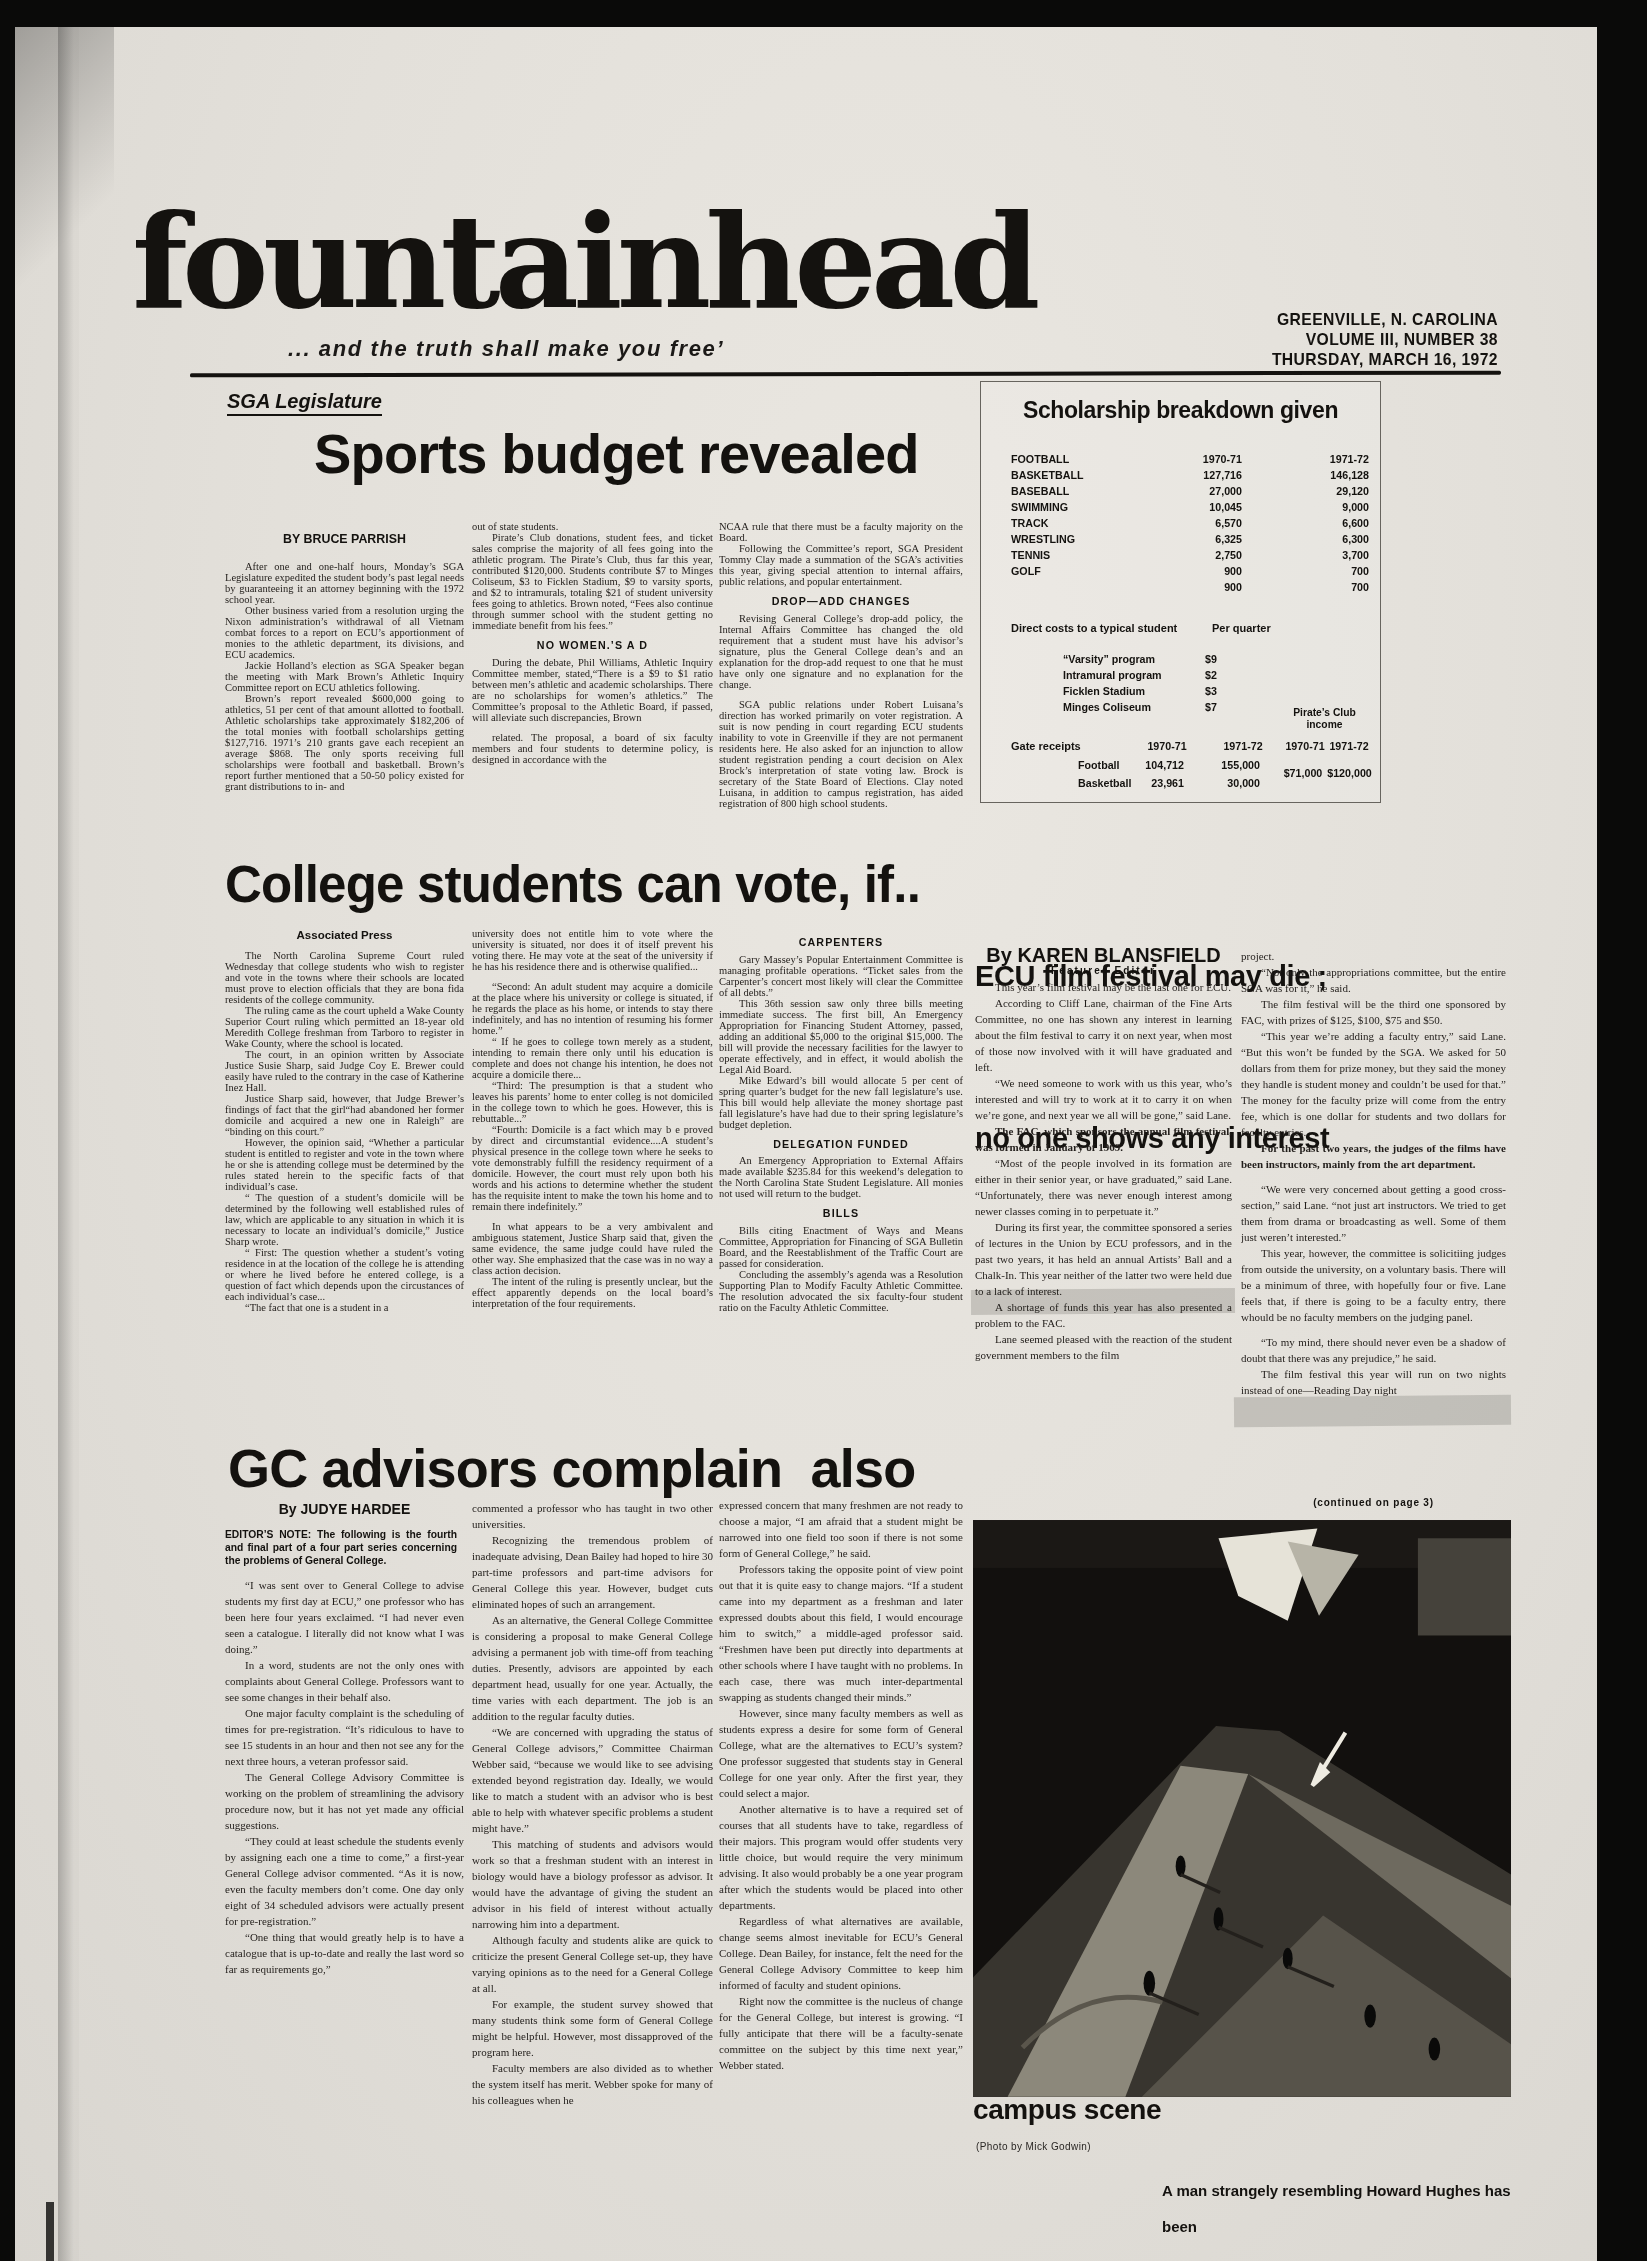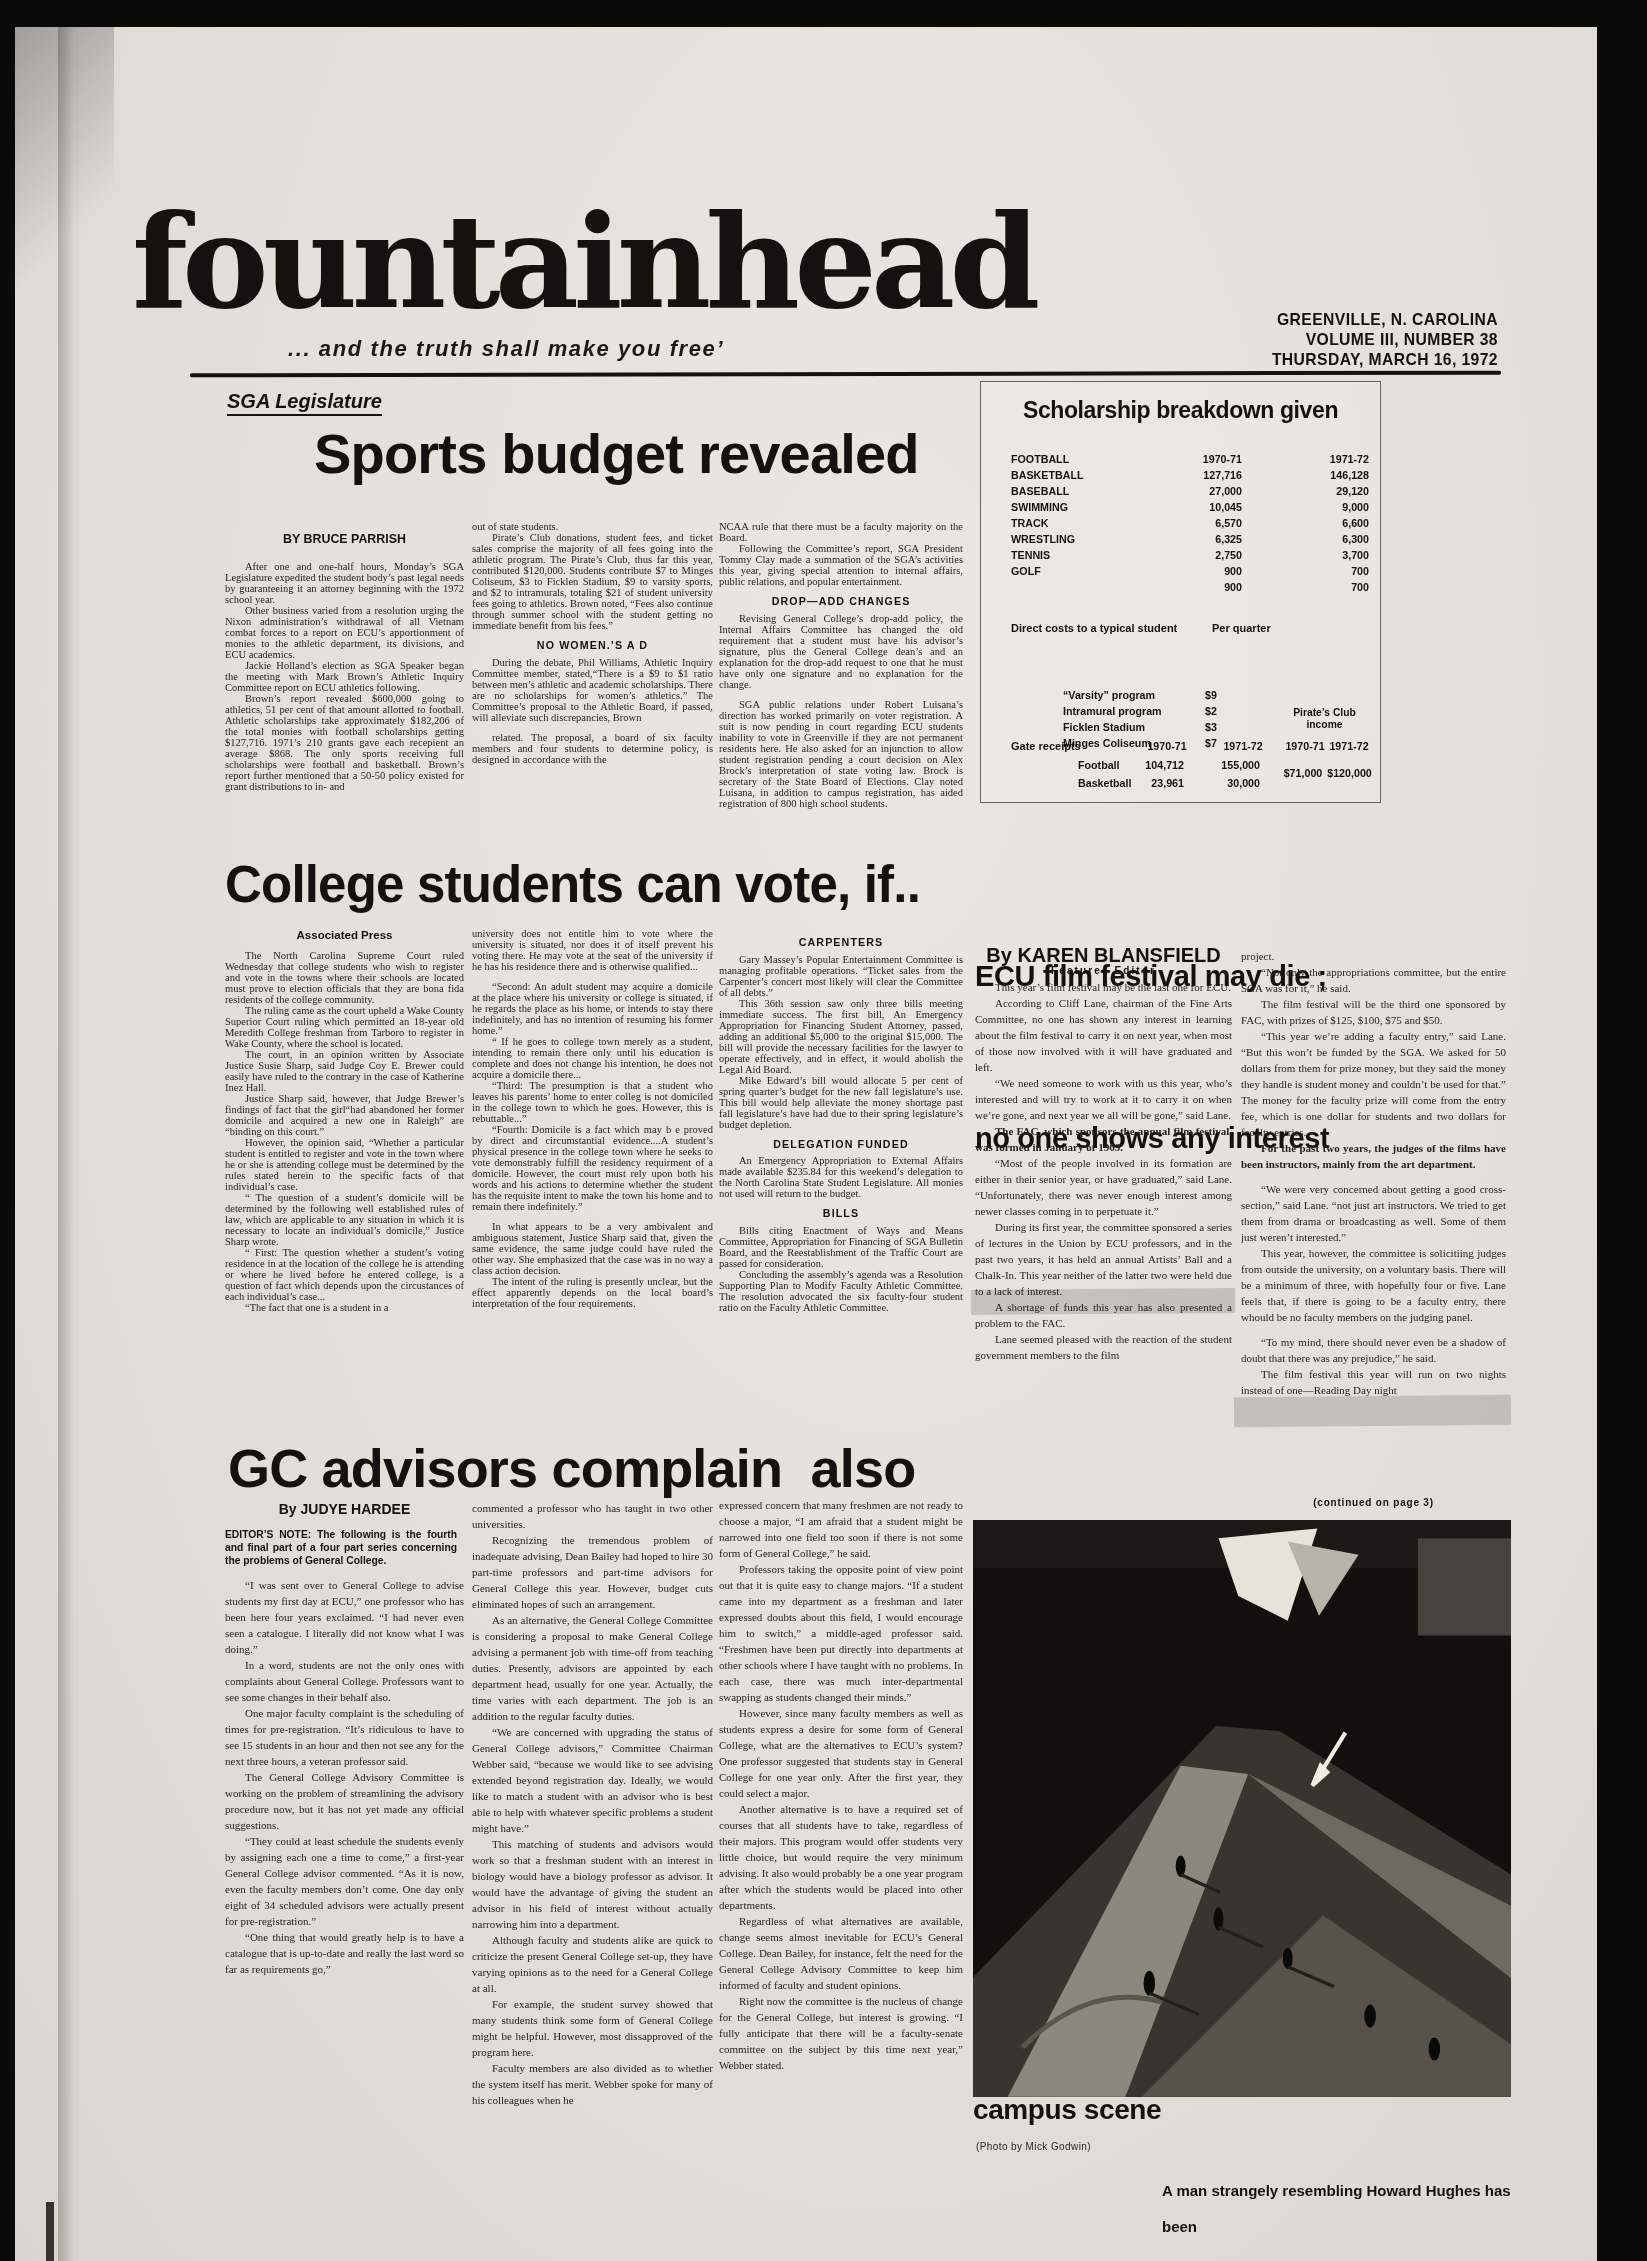--- a/index.html
+++ b/index.html
@@ -112,21 +112,21 @@
     font:bold 23px/1 "Liberation Sans",sans-serif;letter-spacing:-0.4px;}
   .schol-rows{position:absolute;top:69px;left:30px;width:358px;
     font:bold 10.7px/16px "Liberation Sans",sans-serif;}
   .schol-rows .trow{display:flex;}
   .schol-rows .c0{width:124px;}
   .schol-rows .c1{width:107px;text-align:right;}
   .schol-rows .c2{flex:1;text-align:right;}
   .direct-head{position:absolute;top:241px;left:30px;font:bold 11px/1 "Liberation Sans",sans-serif;}
   .per-quarter{position:absolute;top:241px;left:231px;font:bold 11px/1 "Liberation Sans",sans-serif;}
   .direct-rows{position:absolute;top:269px;left:82px;width:280px;
-    font:bold 10.7px/16px "Liberation Sans",sans-serif;margin-top:36px;}
+    font:bold 10.7px/16px "Liberation Sans",sans-serif;}
   .direct-rows .trow{display:flex;}
   .direct-rows .c0{width:142px;}
   .pirates-head{position:absolute;top:325px;left:290px;width:107px;text-align:center;
     font:bold 10.3px/12.4px "Liberation Sans",sans-serif;}
   .gate-label{position:absolute;top:359px;left:30px;font:bold 11px/1 "Liberation Sans",sans-serif;}
   .g-year{position:absolute;width:58px;text-align:center;font:bold 10.7px/1 "Liberation Sans",sans-serif;}
   .g-cell{position:absolute;font:bold 10.7px/1 "Liberation Sans",sans-serif;}
   .g-right{text-align:right;}
 
   

